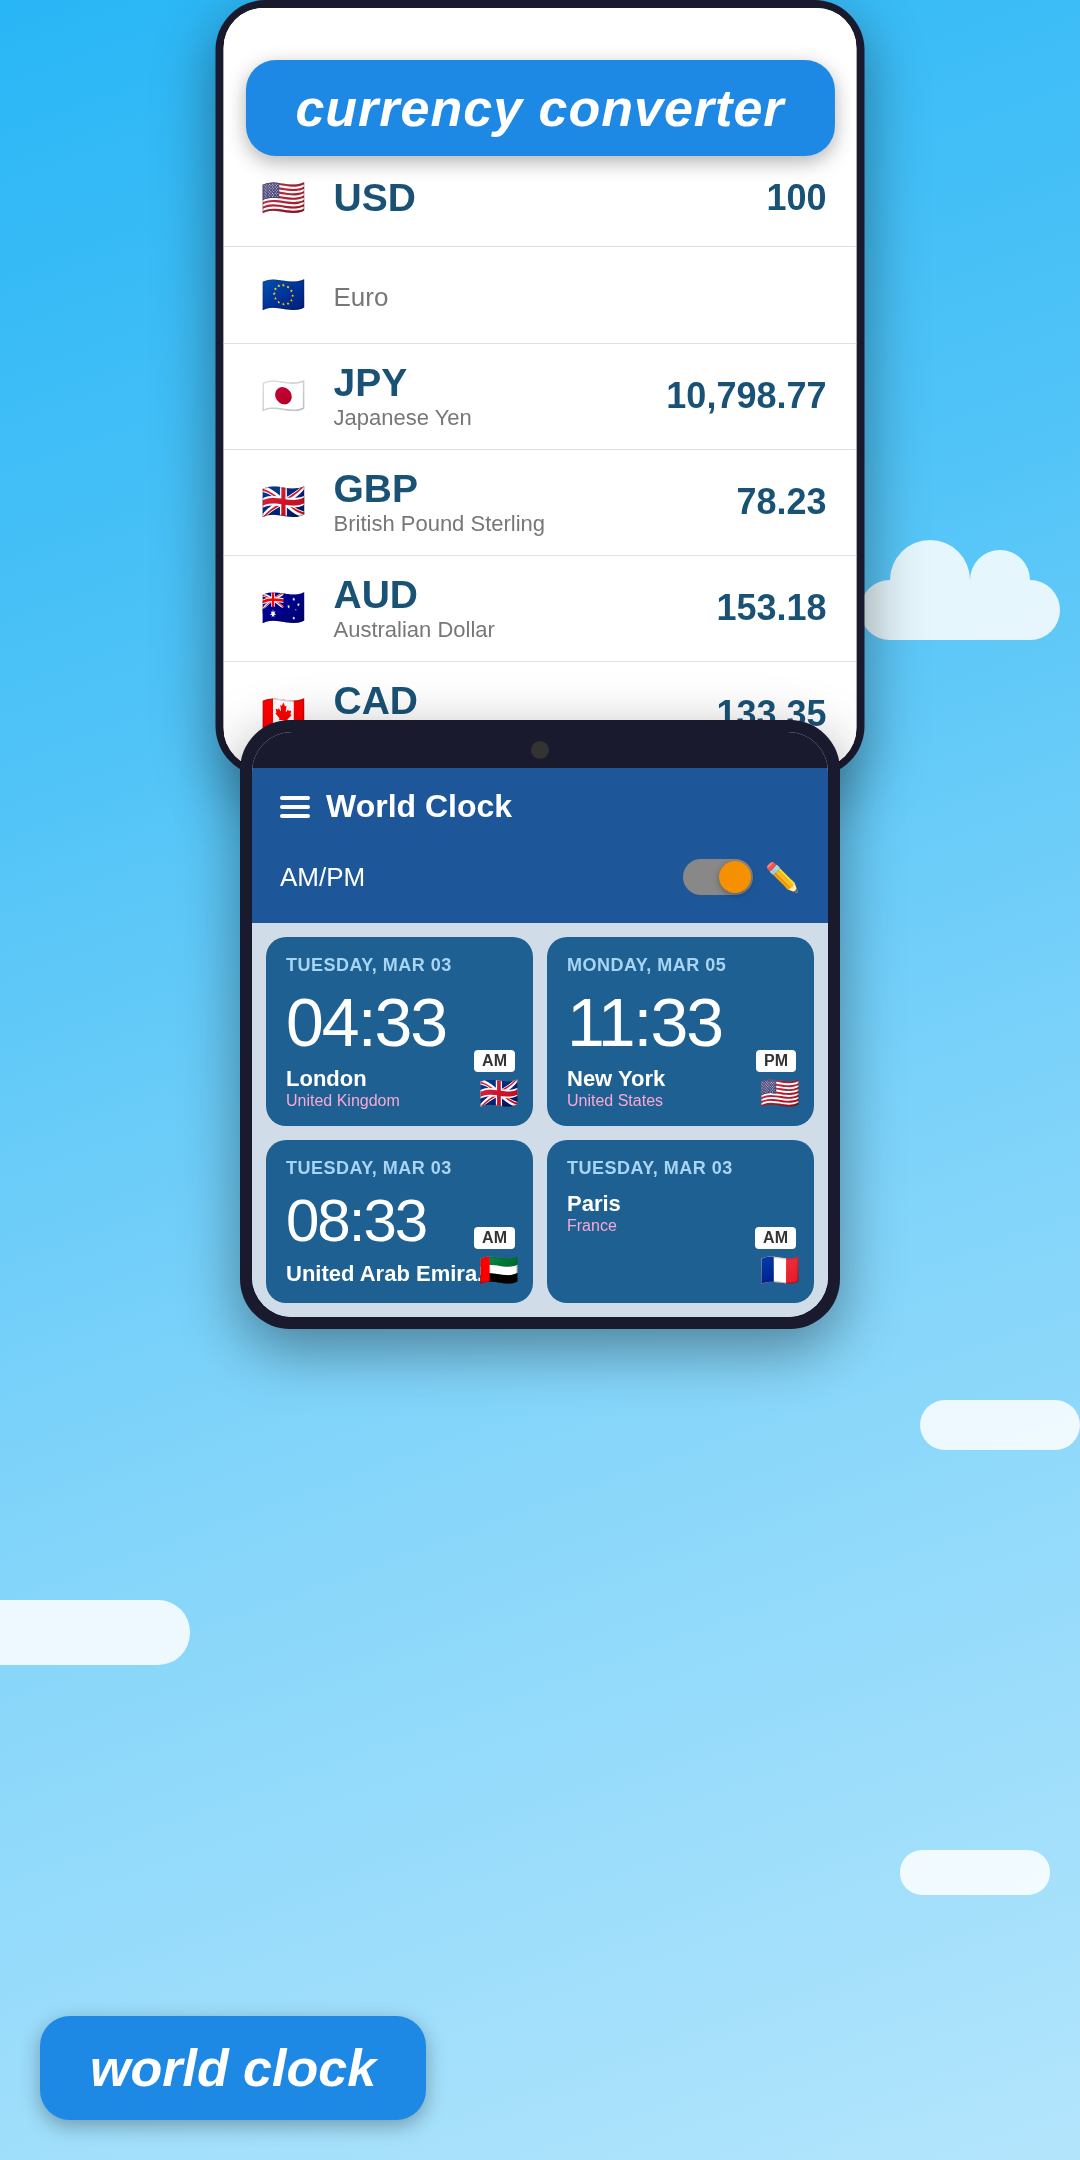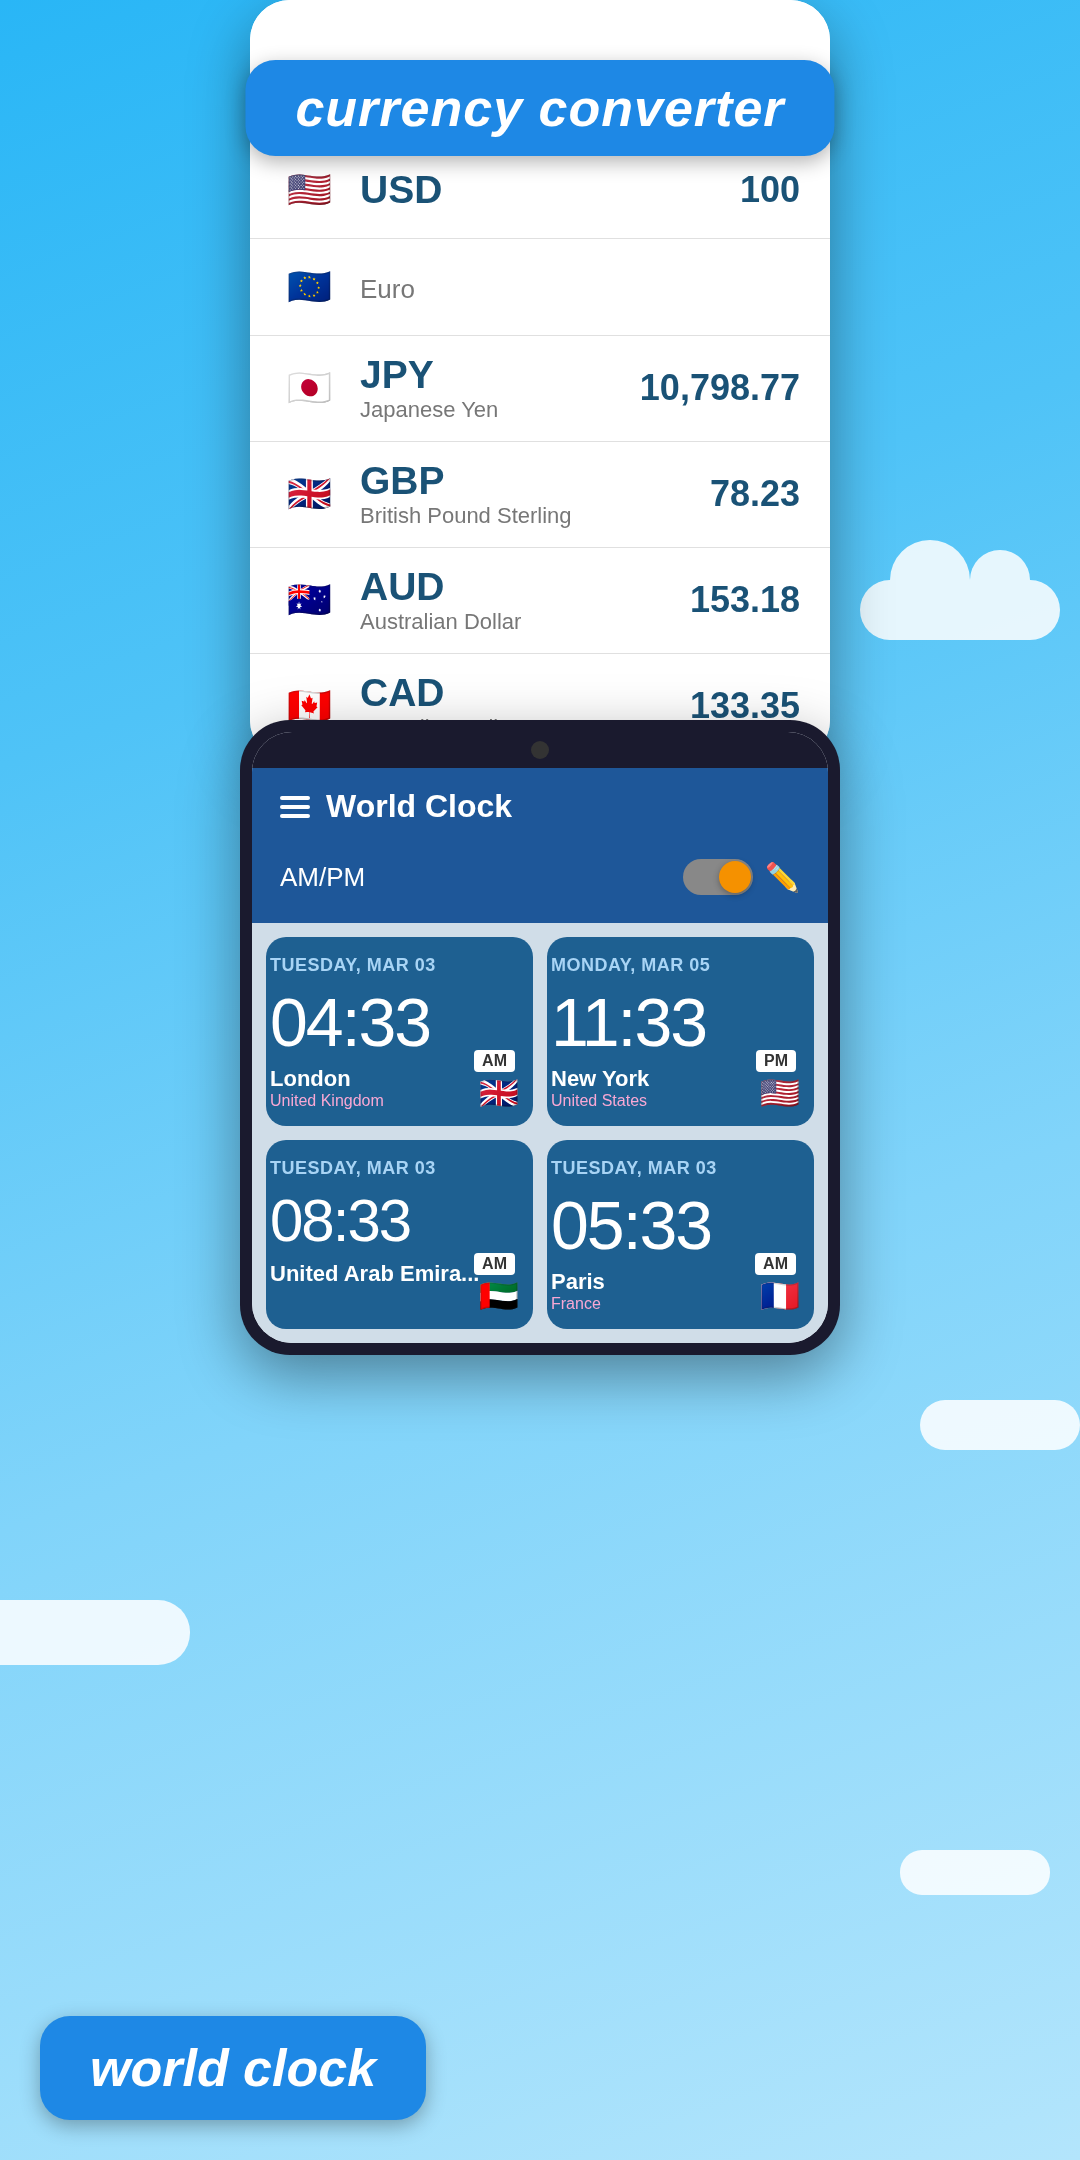--- a/index.html
+++ b/index.html
@@ -25,24 +25,24 @@
       background: white;
       border-radius: 50%;
     }
 
     
     .phone-currency {
       position: absolute;
       top: 0;
       left: 50%;
       transform: translateX(-50%);
-      width: 580px;
+      width: 649px;
       background: #1a1a2e;
       border-radius: 50px;
-      padding: 0;
+      padding: 8px;
       box-shadow: 0 20px 60px rgba(0,0,0,0.4);
       z-index: 10;
     }
     .phone-currency-inner {
       background: white;
       border-radius: 40px;
       overflow: hidden;
       position: relative;
     }
     .currency-label-badge {
@@ -215,21 +215,21 @@
     .clock-grid {
       display: grid;
       grid-template-columns: 1fr 1fr;
       gap: 14px;
       padding: 14px;
       background: #d0dde8;
     }
     .clock-card {
       background: #1e6091;
       border-radius: 20px;
-      padding: 18px 4px 16px;
+      padding: 18px 20px 16px;
       color: white;
       position: relative;
       overflow: hidden;
     }
     .clock-date {
       font-size: 18px;
       font-weight: 700;
       color: #a8d4f5;
       letter-spacing: 0.5px;
       margin-bottom: 12px;
@@ -437,21 +437,20 @@
       <div class="clock-card">
         <div class="clock-date">TUESDAY, MAR 03</div>
         <div class="clock-time" style="font-size: 60px;">08:33</div>
         <div class="clock-ampm-badge">AM</div>
         <div class="clock-city">United Arab Emira...</div>
         <div class="clock-flag">🇦🇪</div>
       </div>
 
       <div class="clock-card">
         <div class="clock-date">TUESDAY, MAR 03</div>
-        <div class="clock-time">05:33</div>
         <div class="clock-ampm-badge">AM</div>
         <div class="clock-city">Paris</div>
         <div class="clock-country">France</div>
         <div class="clock-flag">🇫🇷</div>
       </div>
     </div>
   </div>
 </div>
 
 <div class="world-clock-badge">

